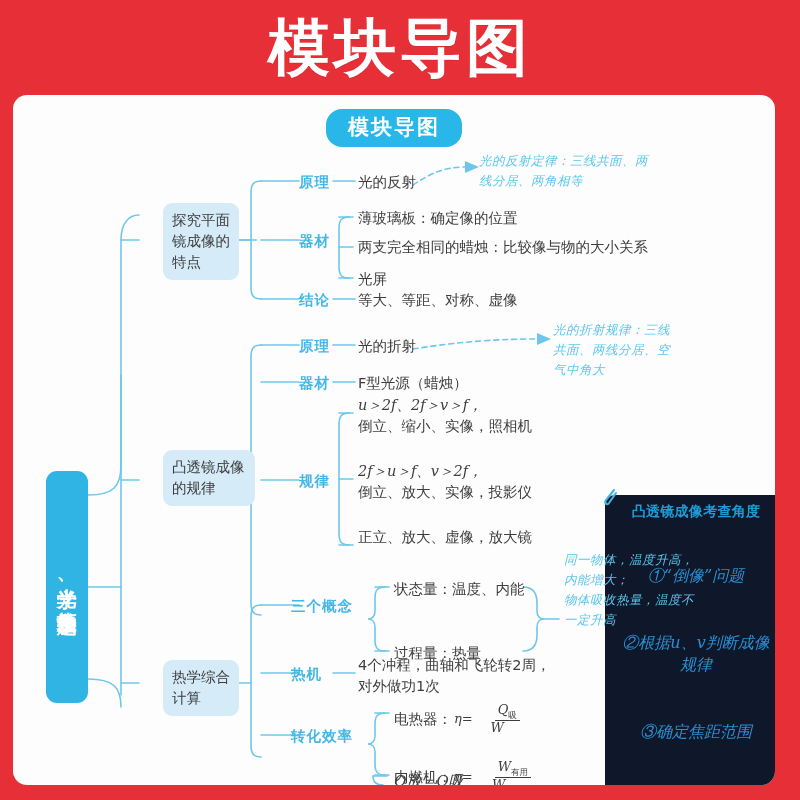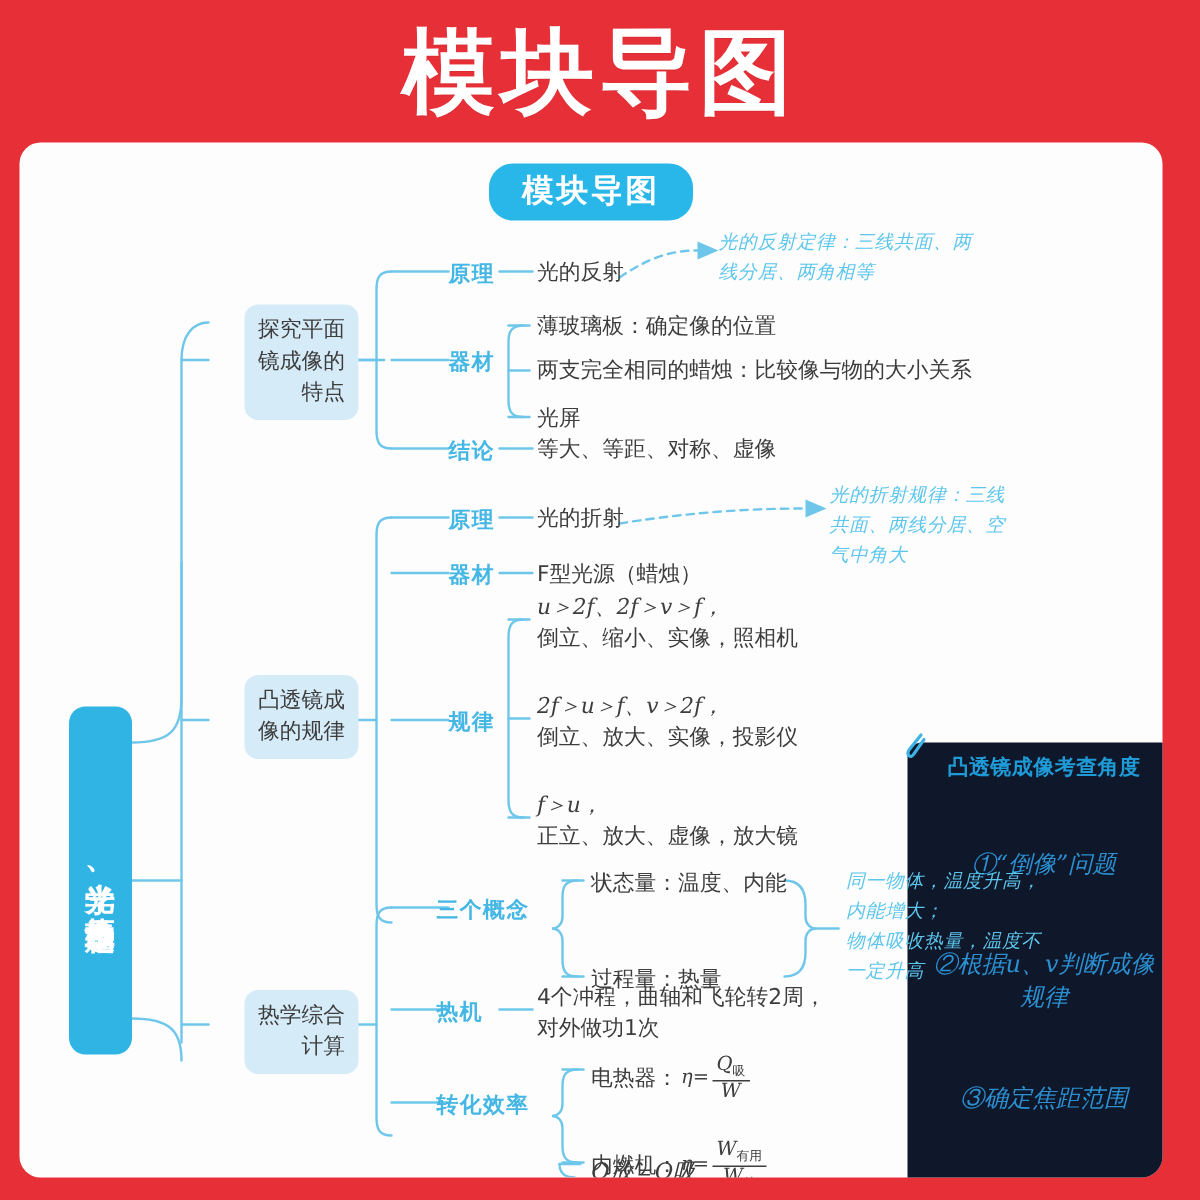--- a/index.html
+++ b/index.html
@@ -31,21 +31,21 @@
     padding:4px 22px 6px 22px;border-radius:16px;
     font-family:"DejaVu Sans","Liberation Sans",sans-serif;
   }
   
   #map{position:absolute;left:0;top:0;width:762px;height:690px;}
   #wires{position:absolute;left:0;top:0;width:762px;height:690px;}
 
   .node{
     position:absolute;background:#d6ebf8;border-radius:9px;
     color:#3d3d3d;font-size:14.5px;line-height:1.45;
-    padding:7px 9px;box-sizing:border-box;text-align:right;
+    padding:7px 9px;box-sizing:border-box;text-align:left;
     font-family:"DejaVu Sans","Liberation Sans",sans-serif;
   }
   #root-node{
     position:absolute;left:33px;top:376px;width:42px;height:232px;
     background:#2fb4e4;border-radius:11px;color:#fff;
     font-size:20px;font-weight:bold;line-height:1.12;
     writing-mode:vertical-rl;text-orientation:upright;
     display:flex;align-items:center;justify-content:center;
     letter-spacing:1px;
     font-family:"DejaVu Sans","Liberation Sans",sans-serif;
@@ -63,21 +63,21 @@
   .anno{
     position:absolute;color:#5cc6ec;font-size:12.5px;line-height:1.6;
     font-family:"DejaVu Serif","Liberation Serif",serif;
     font-style:italic;letter-spacing:.5px;
   }
   .mono-it{font-family:"DejaVu Serif","Liberation Serif",serif;font-style:italic;}
   
   .frac{display:inline-block;vertical-align:middle;text-align:center;
         font-family:"DejaVu Serif","Liberation Serif",serif;font-style:italic;
         font-size:13px;line-height:1.15;}
-  .frac .num{display:block;border-bottom:1.2px solid #3d3d3d;padding:0 3px;}
+  .frac .num{display:block;border-bottom:1.2px solid #3d3d3d;padding:0 3px;margin-left:20px;}
   .frac .den{display:block;padding:0 3px;}
   .sub{font-size:8.5px;font-style:normal;vertical-align:sub;
        font-family:"DejaVu Sans","Liberation Sans",sans-serif;}
   
   #callout{
     position:absolute;left:592px;top:400px;width:180px;
     background:#0f172a;border-radius:10px;padding:8px 9px 9px 11px;
     box-sizing:border-box;
     text-align:center;
   }
@@ -197,21 +197,21 @@
     </div>
 
     <div class="branch-label" style="left:286px;top:137px;">器材</div>
     <div class="leaf" style="left:345px;top:113px;">薄玻璃板：确定像的位置</div>
     <div class="leaf" style="left:345px;top:143px;font-family:Liberation Mono, monospace;">两支完全相同的蜡烛：比较像与物的大小关系</div>
     <div class="leaf" style="left:345px;top:174px;">光屏</div>
 
     <div class="branch-label" style="left:286px;top:196px;">结论</div>
     <div class="leaf" style="left:345px;top:195px;">等大、等距、对称、虚像</div>
 
-    <div class="node" style="left:150px;top:355px;width:76px;">
+    <div class="node" style="left:150px;top:355px;width:92px;">
       <span>凸透镜成像的规律</span>
     </div>
 
     <div class="branch-label" style="left:286px;top:242px;">原理</div>
     <div class="leaf" style="left:345px;top:241px;">光的折射</div>
     <div class="anno" style="left:540px;top:225px;">
       <div>光的折射规律：三线</div>
       <div>共面、两线分居、空</div>
       <div>气中角大</div>
     </div>
@@ -223,21 +223,20 @@
 
     <div class="leaf" style="left:345px;top:300px;">
       <div class="mono-it">u＞2f、2f＞v＞f，</div>
       <div>倒立、缩小、实像，照相机</div>
     </div>
     <div class="leaf" style="left:345px;top:366px;">
       <div class="mono-it">2f＞u＞f、v＞2f，</div>
       <div>倒立、放大、实像，投影仪</div>
     </div>
     <div class="leaf" style="left:345px;top:432px;">
-      <div class="mono-it">f＞u，</div>
       <div>正立、放大、虚像，放大镜</div>
     </div>
 
     <div id="callout">
       <svg id="clip-icon" width="22" height="26" viewBox="0 0 22 26">
         <path d="M15 5 L7 15 C5 18, 8 21, 10 18 L17 8" fill="none" stroke="#3fb3e3" stroke-width="2.1" stroke-linecap="round"></path>
       </svg>
       <div id="callout-title">凸透镜成像考查角度</div>
       <div class="callout-item">①“倒像”问题</div>
       <div class="callout-item">②根据u、v判断成像规律</div>
@@ -247,21 +246,21 @@
       <div class="callout-item">⑥改变焦距</div>
     </div>
 
     <div class="node" style="left:150px;top:565px;width:76px;">
       <span>热学综合计算</span>
     </div>
 
     <div class="branch-label" style="left:278px;top:502px;">三个概念</div>
     <div class="leaf" style="left:381px;top:484px;">状态量：温度、内能</div>
     <div class="leaf" style="left:381px;top:548px;">过程量：热量</div>
-    <div class="anno" style="left:551px;top:483px;font-family:Liberation Mono, monospace;">
+    <div class="anno" style="left:551px;top:455px;">
       <div>同一物体，温度升高，</div>
       <div>内能增大；</div>
       <div>物体吸收热量，温度不</div>
       <div>一定升高</div>
     </div>
 
     <div class="branch-label" style="left:278px;top:570px;">热机</div>
     <div class="leaf" style="left:345px;top:560px;">
       <div>4个冲程，曲轴和飞轮转2周，</div>
       <div>对外做功1次</div>

